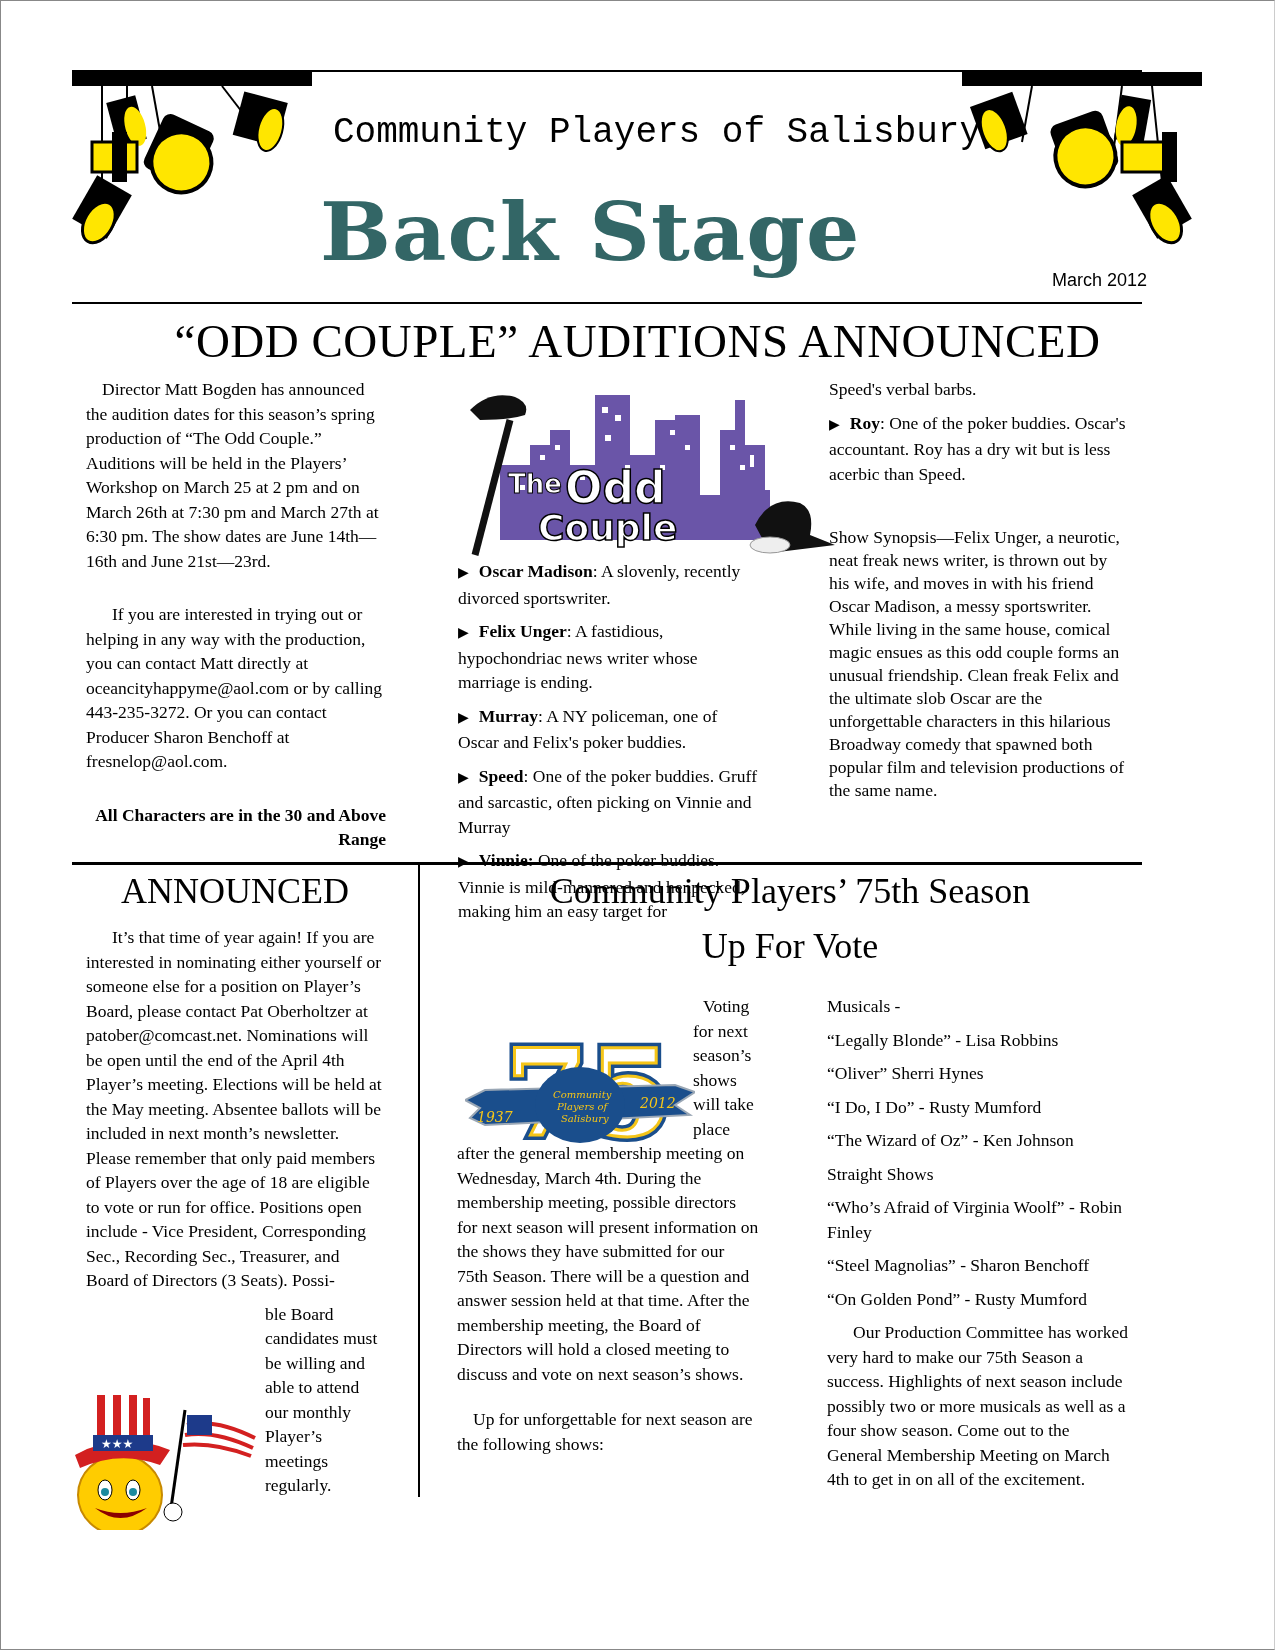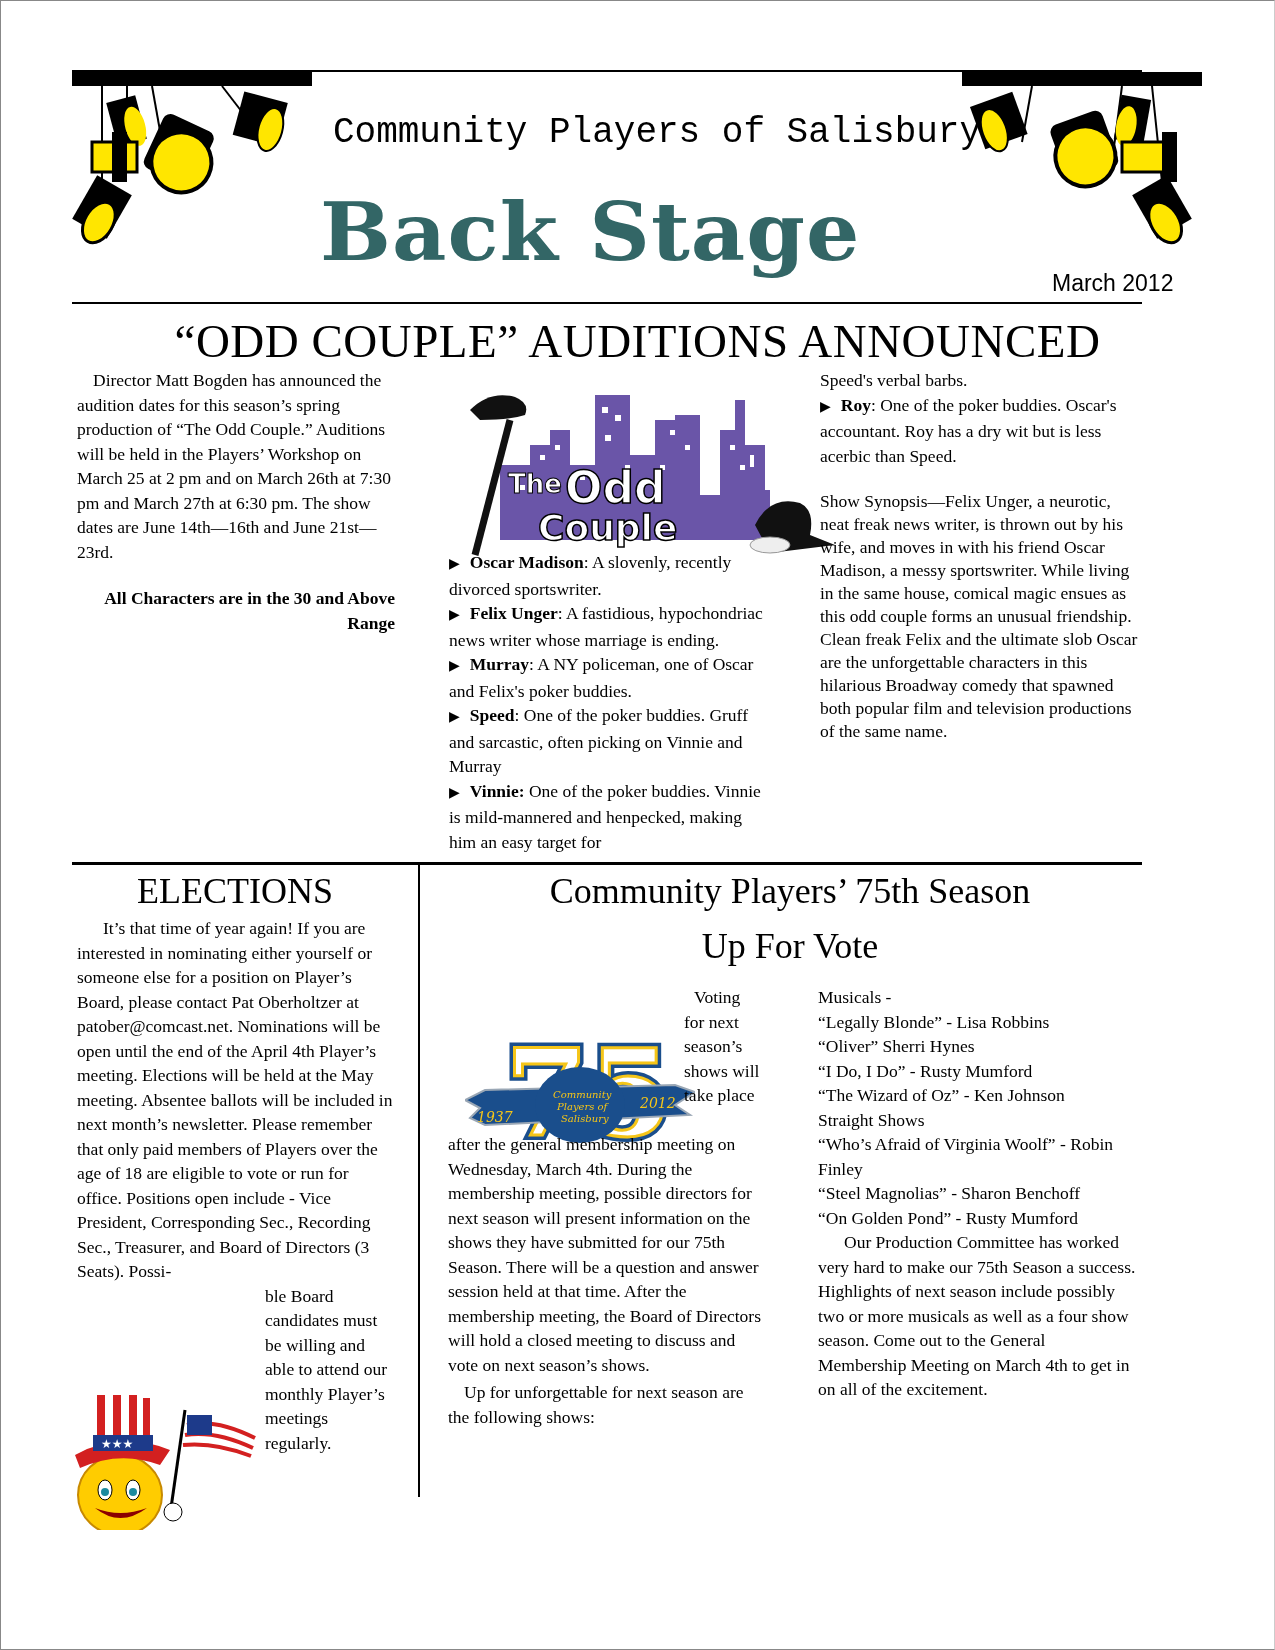--- a/index.html
+++ b/index.html
@@ -7,26 +7,26 @@
   .page-edge { position:absolute; left:0; top:0; width:1273px; height:1648px; border:1px solid #888; border-right-color:#ccc; }
   .hrule { position:absolute; background:#000; }
   .vrule { position:absolute; background:#000; }
 
   .lights { position:absolute; top:72px; width:240px; height:175px; }
   .lights.left { left:72px; }
   .lights.right { left:962px; }
 
   .org-name { position:absolute; left:312px; top:112px; width:690px; text-align:center; font-family:Liberation Mono, monospace; font-size:36px; }
   .masthead { position:absolute; left:320px; top:192px; width:600px; font-family:"DejaVu Serif", serif; font-weight:bold; font-size:80px; color:#336666; letter-spacing:1px; transform:scaleX(1.05); transform-origin:left; line-height:1; }
-  .issue-date { position:absolute; left:1052px; top:270px; font-family:"Liberation Sans", sans-serif; font-size:23px; }
+  .issue-date { position:absolute; left:1052px; top:270px; font-family:"Liberation Sans", sans-serif; font-size:18px; }
 
   .headline { position:absolute; left:75px; top:318px; width:1125px; text-align:center; font-size:47px; line-height:1; letter-spacing:0.5px; }
 
   .col { position:absolute; font-size:17.5px; line-height:24.5px; }
-  .col p { margin:0; }
+  .col p { margin:9px; }
   .indent { text-indent:16px; }
   .indent2 { text-indent:26px; }
   .gap { height:11px; }
   .bold-center { text-align:right; font-weight:bold; }
 
   .char-item { margin:0 0 4px 0; }
   .char-item .arrow { font-size:14px; margin-right:10px; }
 
   .odd-logo { position:absolute; left:470px; top:385px; width:370px; height:180px; }
 
@@ -97,20 +97,21 @@
 <div class="org-name">Community Players of Salisbury</div>
 <div class="masthead">Back Stage</div>
 <div class="issue-date">March 2012</div>
 
 <div class="hrule" style="left:72px;top:302px;width:1070px;height:2px;"></div>
 <div class="headline">“ODD COUPLE” AUDITIONS ANNOUNCED</div>
 
 <div class="col" style="left:77px;top:368px;width:318px;">
   <p class="indent">Director Matt Bogden has announced the audition dates for this season’s spring production of “The Odd Couple.” Auditions will be held in the Players’ Workshop on March 25 at 2 pm and on March 26th at 7:30 pm and March 27th at 6:30 pm. The show dates are June 14th—16th and June 21st—23rd.</p>
   <div class="gap"></div>
+  <p class="indent2">If you are interested in trying out or helping in any way with the production, you can contact Matt directly at oceancityhappyme@aol.com or by calling 443-235-3272. Or you can contact Producer Sharon Benchoff at fresnelop@aol.com.</p>
   <div class="gap"></div>
   <p class="bold-center">All Characters are in the 30 and Above Range</p>
 </div>
 
 <svg class="odd-logo" viewBox="0 0 370 180">
   <path d="M30 155 L30 80 L60 80 L60 60 L80 60 L80 45 L100 45 L100 80 L125 80 L125 10 L160 10 L160 70 L185 70 L185 35 L205 35 L205 30 L230 30 L230 110 L250 110 L250 45 L265 45 L265 15 L275 15 L275 60 L295 60 L295 105 L300 105 L300 155 Z" fill="#6a55a8"></path>
   <g fill="#fff">
     <rect x="132" y="22" width="6" height="6"></rect>
       <rect x="145" y="30" width="6" height="6"></rect>
       <rect x="135" y="50" width="6" height="6"></rect>
@@ -147,21 +148,21 @@
 <div class="col" style="left:820px;top:368px;width:318px;">
   <p class="char-item">Speed's verbal barbs.</p>
   <p class="char-item"><span class="arrow">▶</span><b>Roy</b><span>: One of the poker buddies. Oscar's accountant. Roy has a dry wit but is less acerbic than Speed.</span></p>
   <div style="height:22px;"></div>
   <p style="line-height:23px;">Show Synopsis—Felix Unger, a neurotic, neat freak news writer, is thrown out by his wife, and moves in with his friend Oscar Madison, a messy sportswriter. While living in the same house, comical magic ensues as this odd couple forms an unusual friendship. Clean freak Felix and the ultimate slob Oscar are the unforgettable characters in this hilarious Broadway comedy that spawned both popular film and television productions of the same name.</p>
 </div>
 
 <div class="hrule" style="left:72px;top:862px;width:1070px;height:3px;"></div>
 <div class="vrule" style="left:418px;top:865px;width:2px;height:632px;"></div>
 
-<div class="sec-title" style="left:75px;top:873px;width:320px;">ELECTIONS</div>
+<div class="sec-title" style="left:75px;top:873px;width:320px;">ANNOUNCED</div>
 <div class="col" style="left:77px;top:916px;width:318px;">
   <p class="indent2">It’s that time of year again! If you are interested in nominating either yourself or someone else for a position on Player’s Board, please contact Pat Oberholtzer at patober@comcast.net. Nominations will be open until the end of the April 4th Player’s meeting. Elections will be held at the May meeting. Absentee ballots will be included in next month’s newsletter. Please remember that only paid members of Players over the age of 18 are eligible to vote or run for office. Positions open include - Vice President, Corresponding Sec., Recording Sec., Treasurer, and Board of Directors (3 Seats). Possi-</p>
   <p style="margin-left:188px;">ble Board candidates must be willing and able to attend our monthly Player’s meetings regularly.</p>
 </div>
 
 <svg class="uncle" viewBox="0 0 200 140">
   <ellipse cx="45" cy="105" rx="42" ry="40" fill="#ffcc00" stroke="#c88a00" stroke-width="2"></ellipse>
   <path d="M0 65 Q45 40 95 60 L85 75 Q45 60 5 78 Z" fill="#d32020"></path>
   <rect x="20" y="5" width="55" height="55" fill="#fff"></rect>
   <rect x="22" y="5" width="8" height="45" fill="#d32020"></rect>

